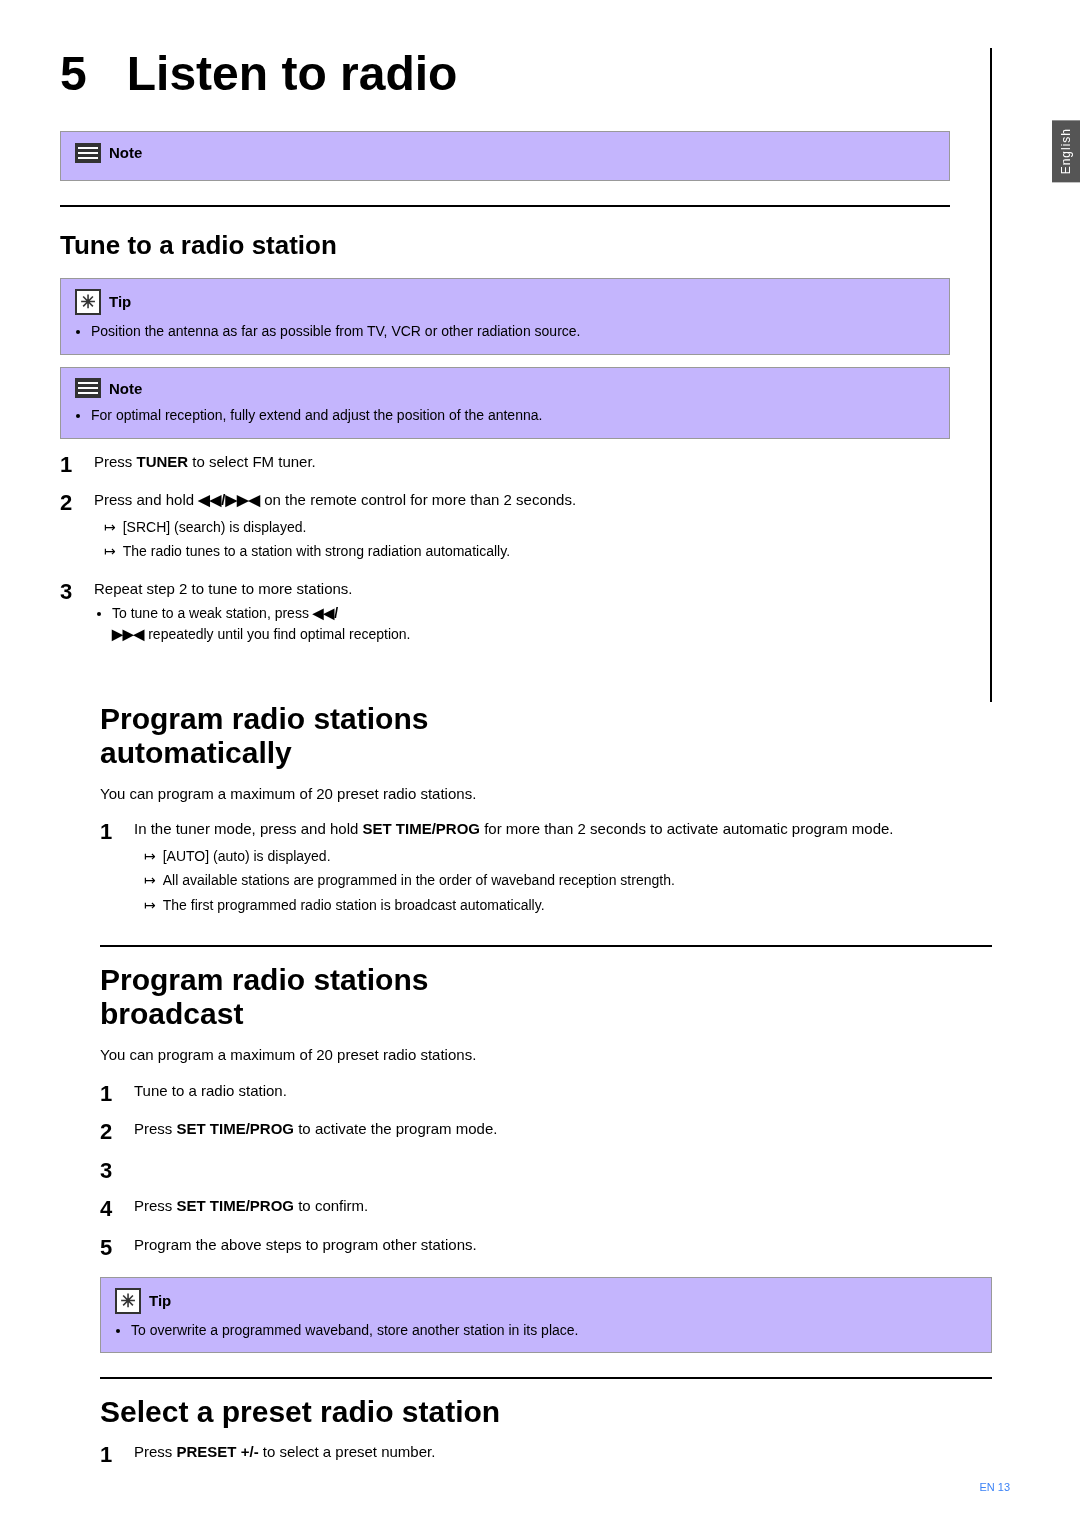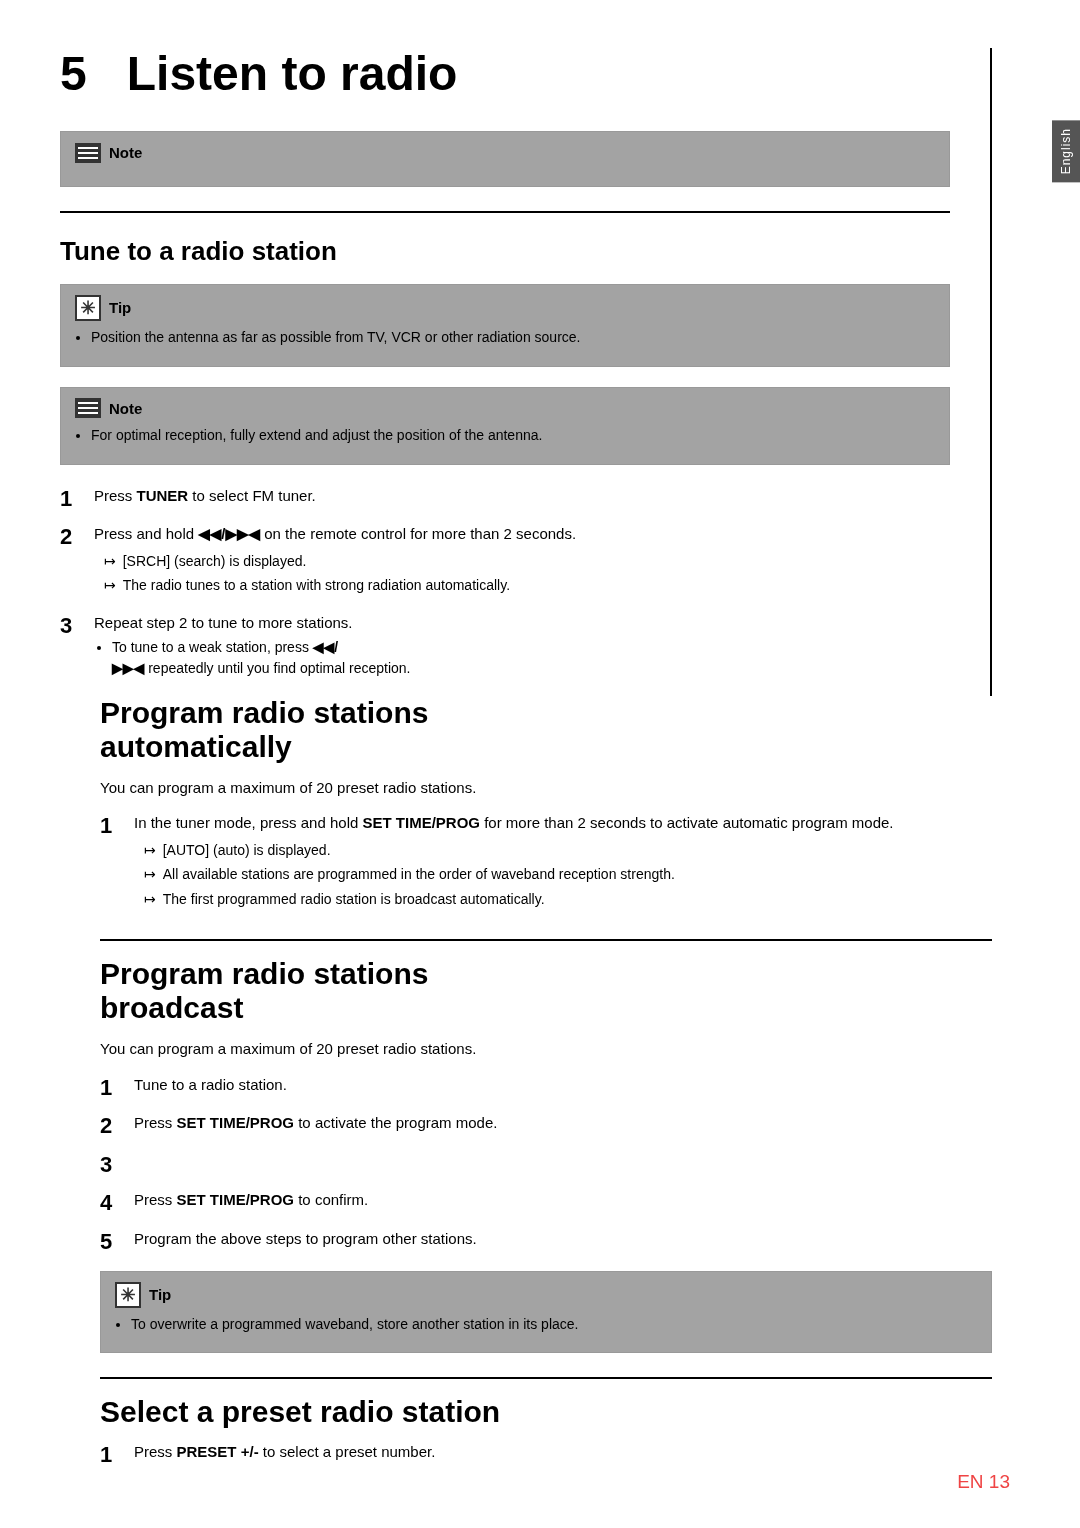--- a/index.html
+++ b/index.html
@@ -66,24 +66,24 @@
     
     .section-heading {
       font-size: 26px;
       font-weight: bold;
       margin-bottom: 14px;
       margin-top: 20px;
     }
     
     .note-box, .tip-box {
       border: 1.5px solid #999;
-      padding: 10px 14px 16px 14px;
-      margin-bottom: 20px;
+      padding: 10px 14px 10px 14px;
+      margin-bottom: 12px;
       margin-top: 10px;
-      background: #a3a3a3;
+      background: #c4b5fd;
     }
     .box-header {
       display: flex;
       align-items: center;
       margin-bottom: 6px;
     }
     .note-icon {
       display: inline-block;
       width: 26px;
       height: 20px;
@@ -183,22 +183,22 @@
     .divider {
       border: none;
       border-top: 2px solid #000;
       margin: 24px 0 16px 0;
     }
     
     .footer {
       position: absolute;
       bottom: 32px;
       right: 70px;
-      font-size: 19px;
-      color: #ef4444;
+      font-size: 11px;
+      color: #3b82f6;
       margin-top: 12px;
     }
     .right-col .section-heading-large {
       font-size: 30px;
       font-weight: bold;
       margin-bottom: 12px;
       margin-top: 0;
       line-height: 1.15;
     }
   </style>

